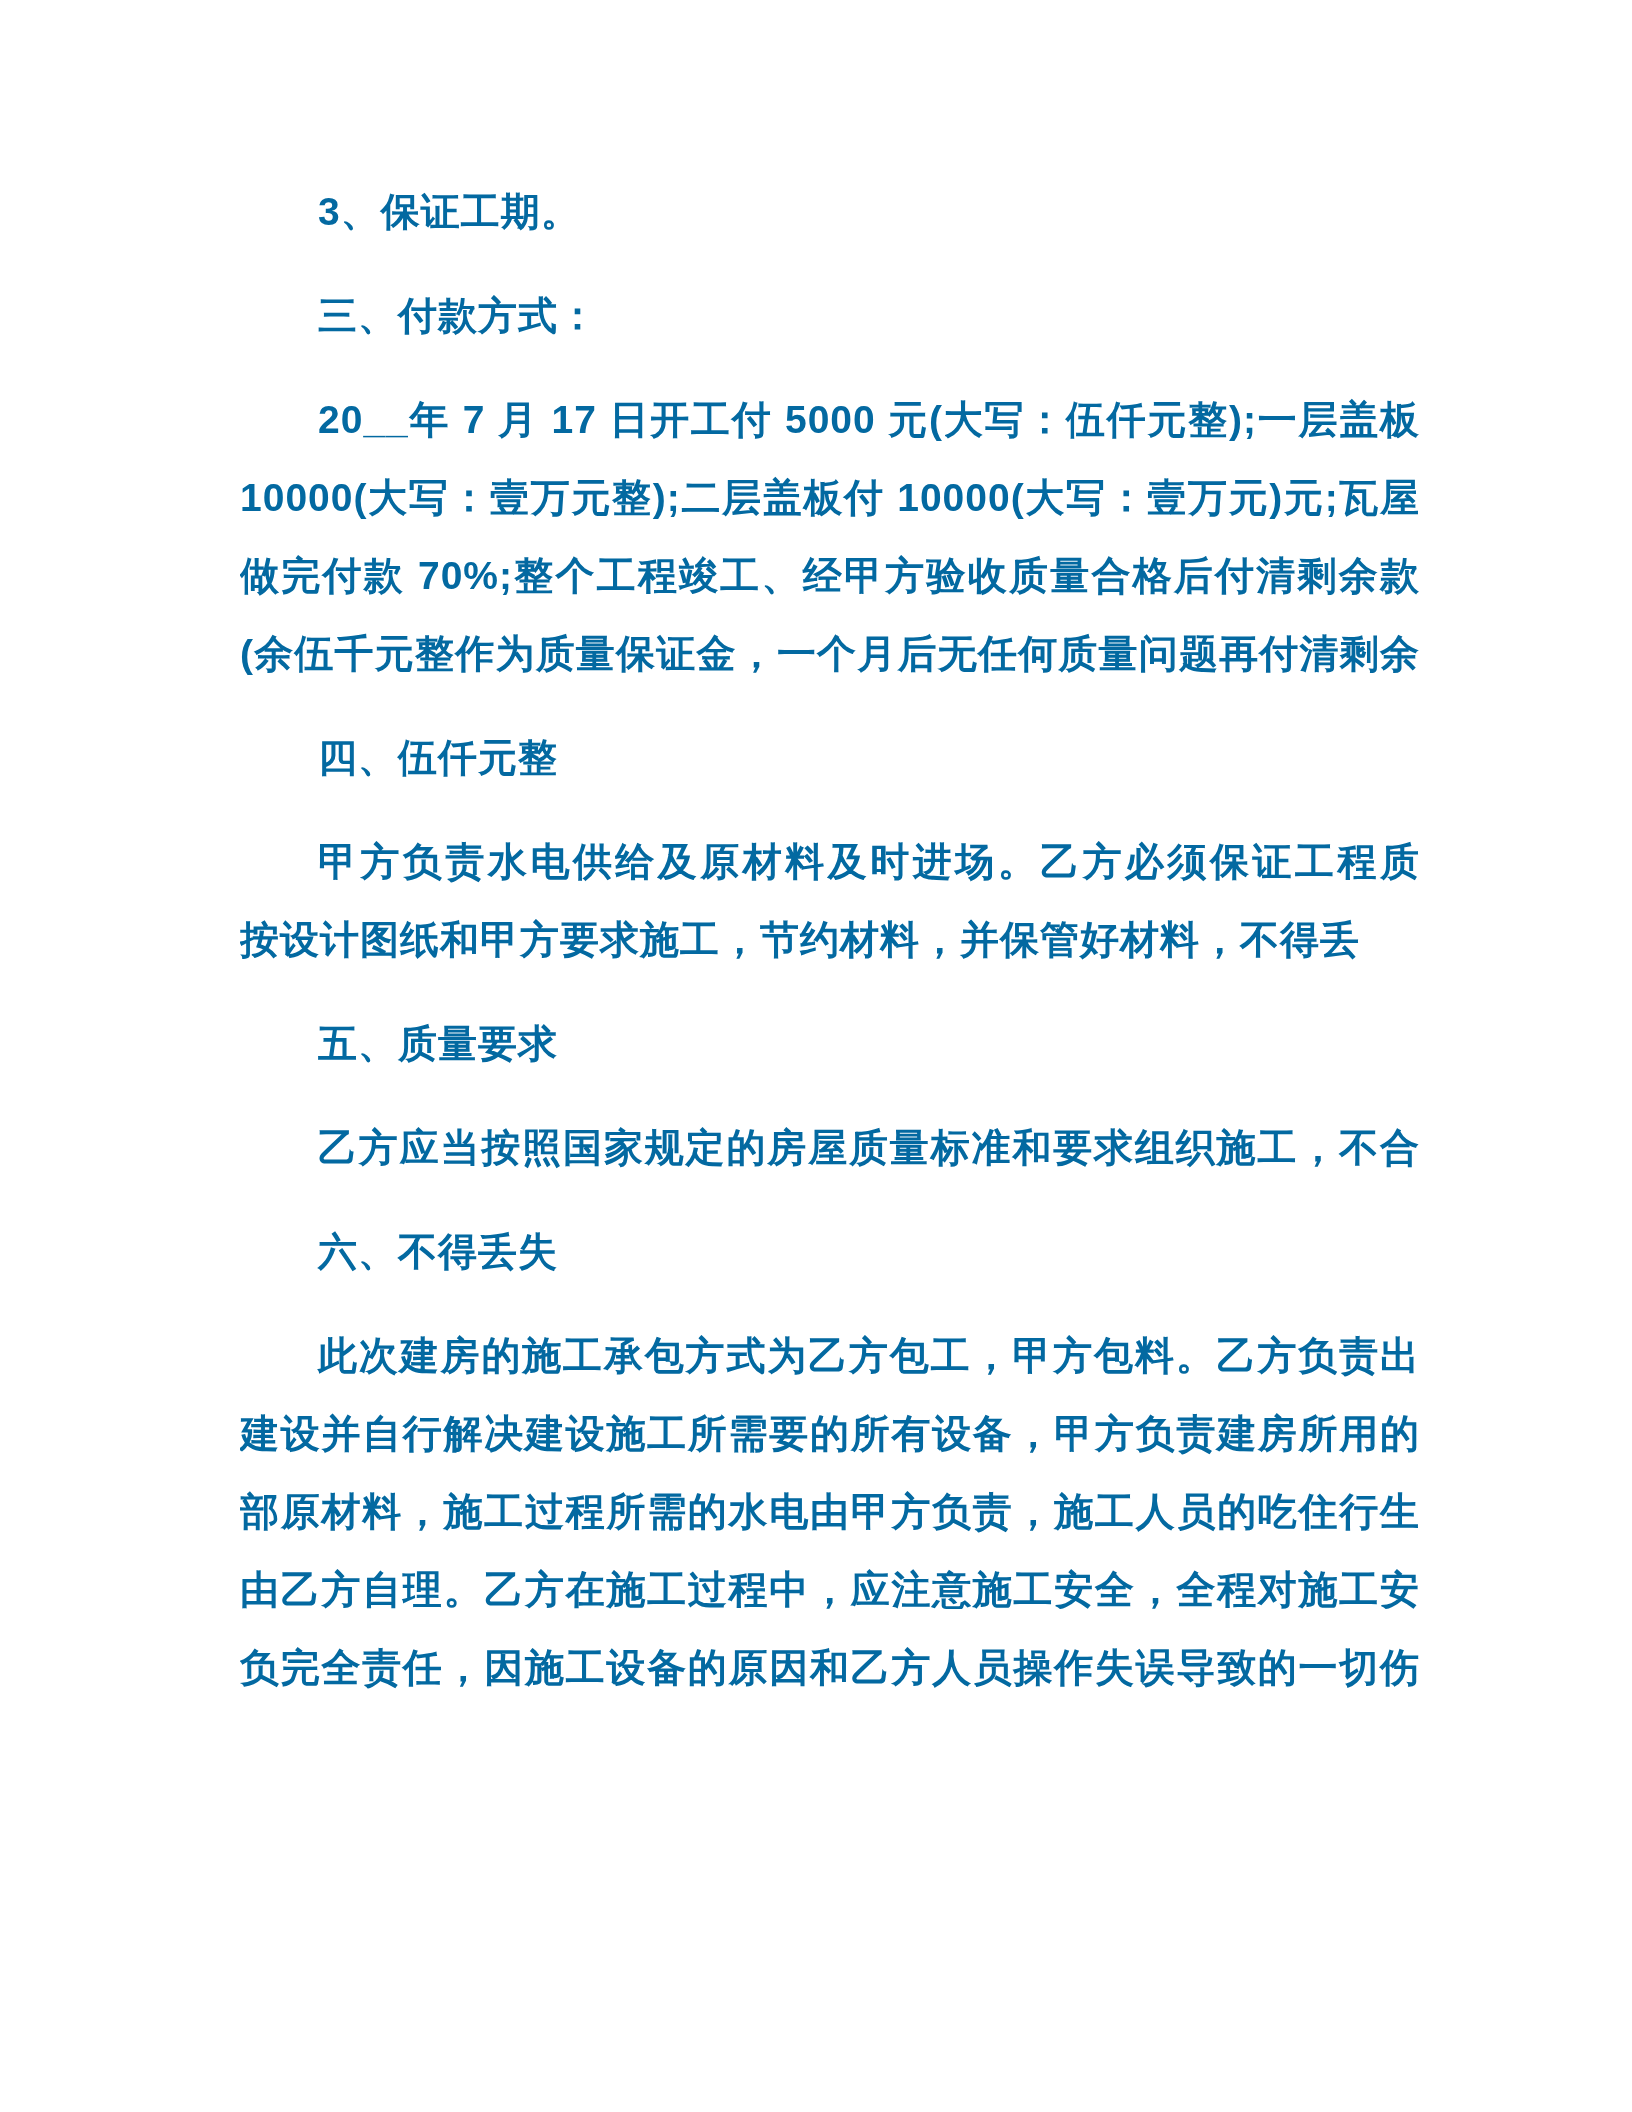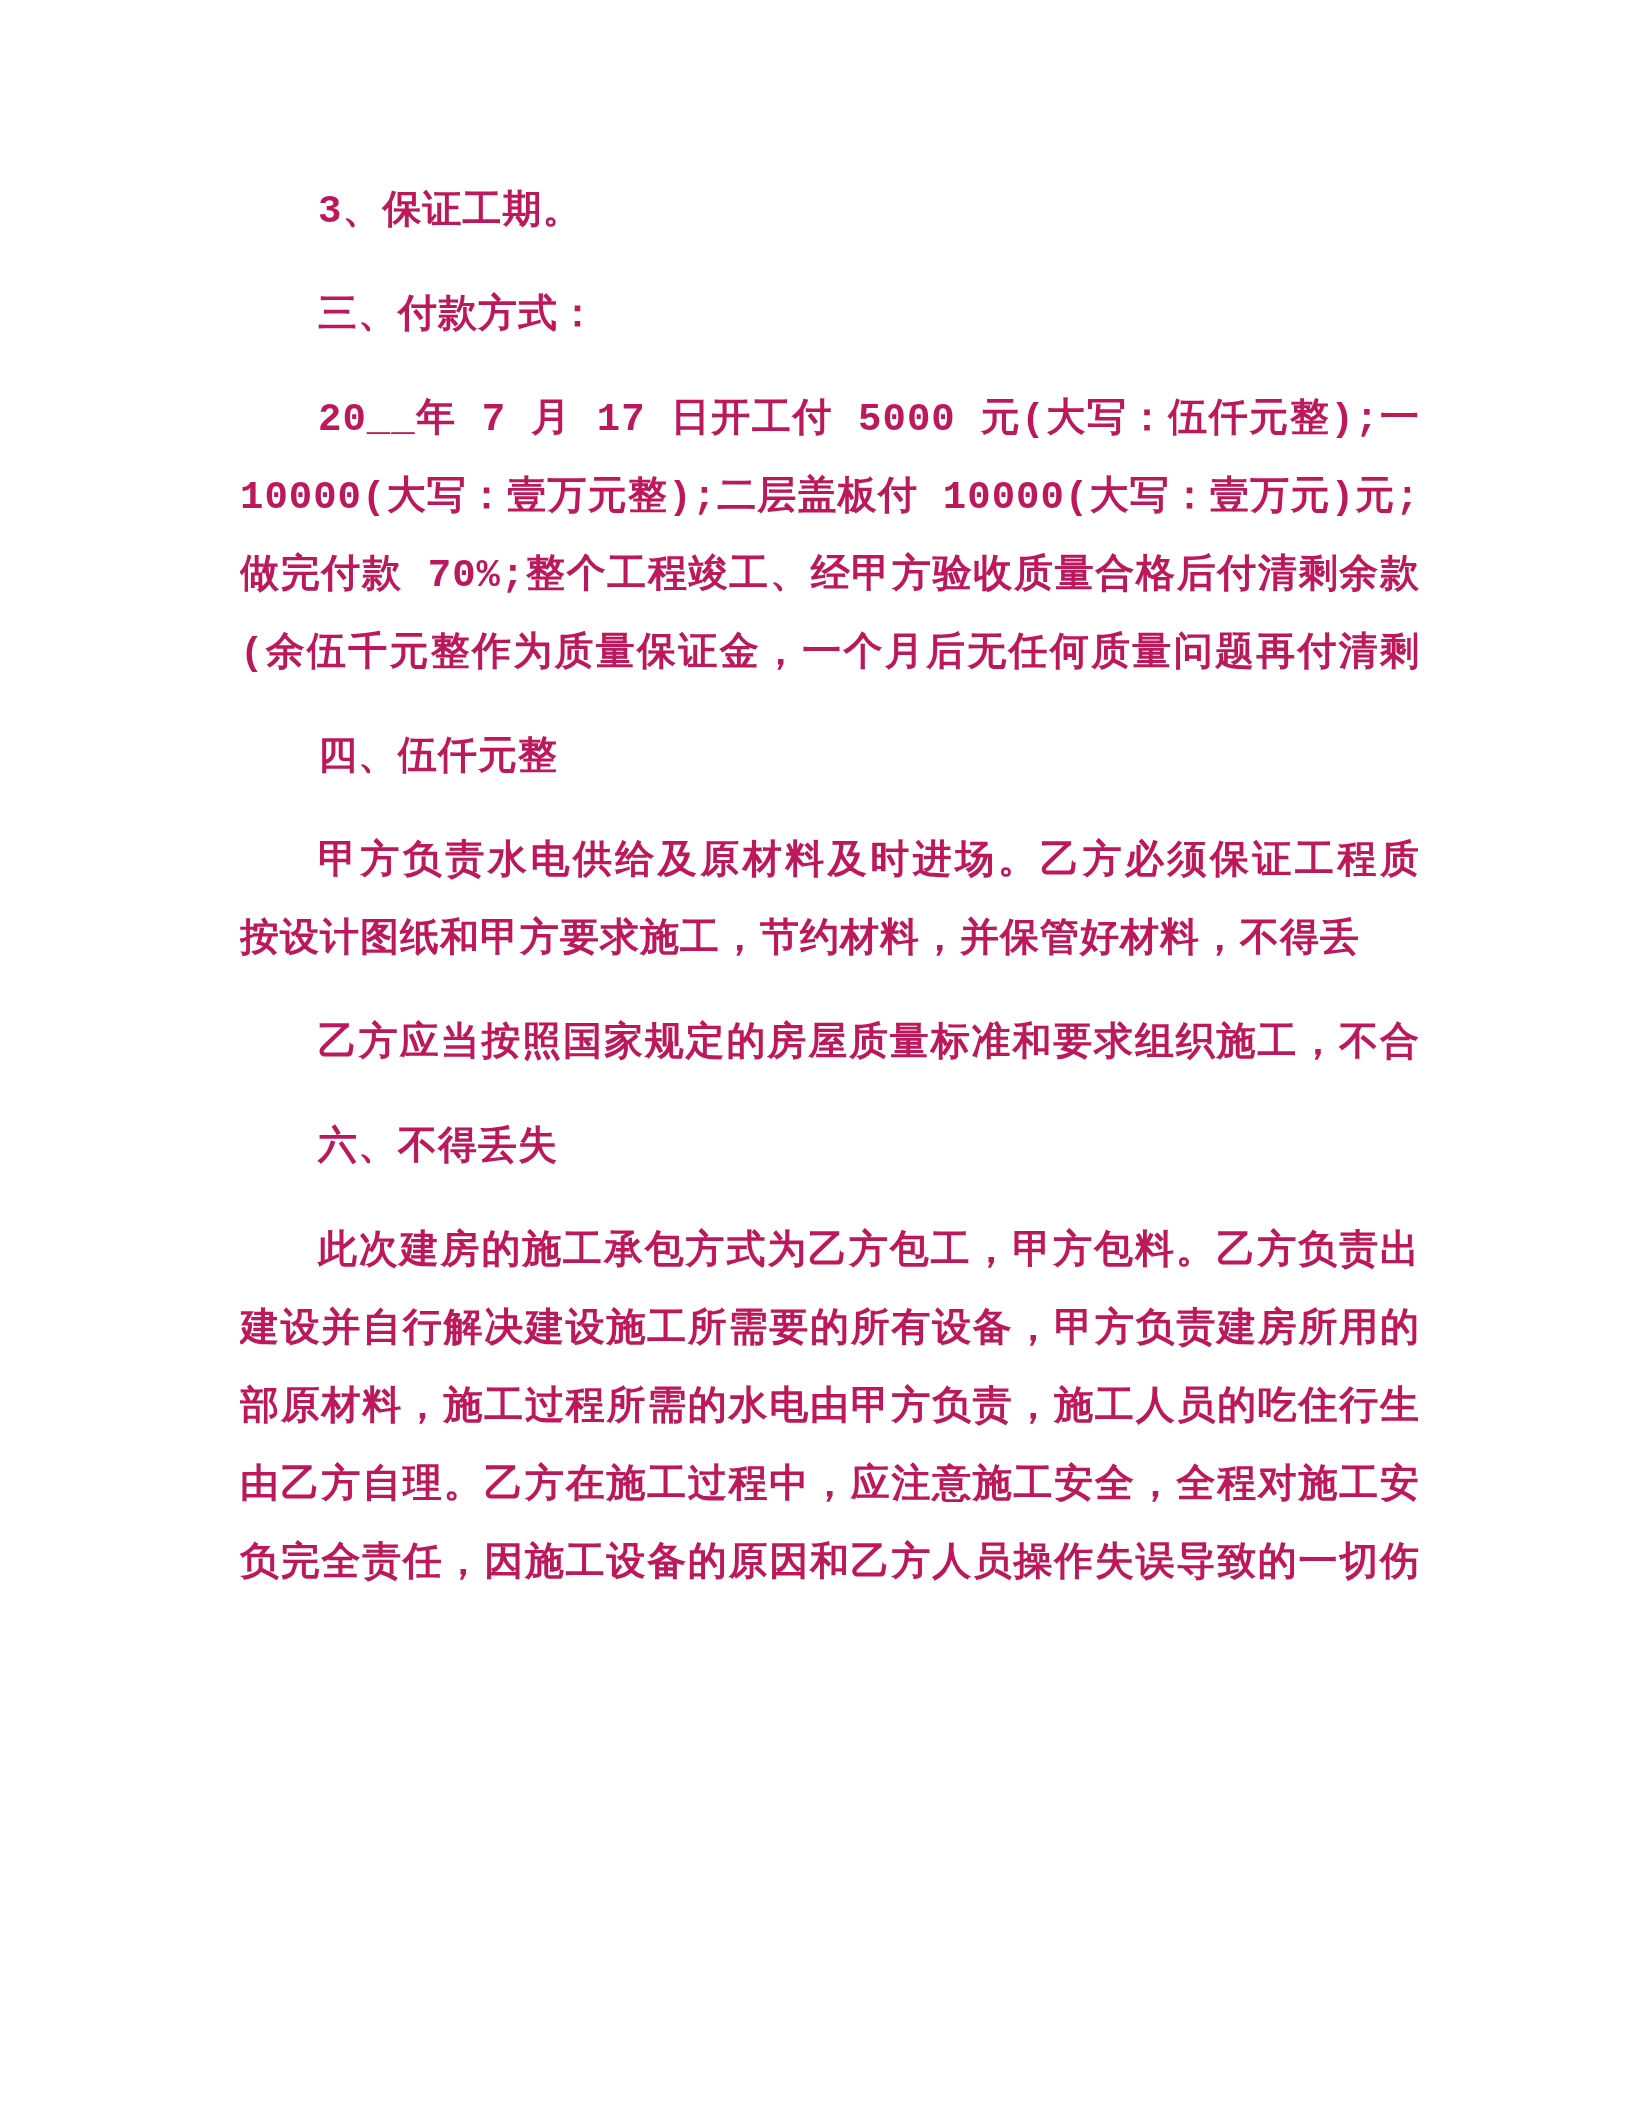--- a/index.html
+++ b/index.html
@@ -13,24 +13,23 @@
     height: 2112px;
     background: #ffffff;
     overflow: hidden;
     font-family: "Liberation Sans", "DejaVu Sans", sans-serif;
   }
   .content {
     position: absolute;
     left: 240px;
     top: 173px;
     width: 1180px;
-    color: #be185d;
+    color: #0369a1;
     font-weight: 700;
     font-size: 39px;
-    font-family: Liberation Mono, monospace;
   }
   .para {
     margin: 0 0 26px 0;
     padding: 0;
   }
   .para:last-child {
     margin-bottom: 0;
   }
   .line {
     height: 78px;
@@ -64,20 +63,23 @@
         <div class="line justify">(余伍千元整作为质量保证金，一个月后无任何质量问题再付清剩余伍</div>
       </div>
       <div class="para">
         <div class="line indent">四、伍仟元整</div>
       </div>
       <div class="para">
         <div class="line indent justify">甲方负责水电供给及原材料及时进场。乙方必须保证工程质量，</div>
         <div class="line">按设计图纸和甲方要求施工，节约材料，并保管好材料，不得丢失。</div>
       </div>
       <div class="para">
+        <div class="line indent">五、质量要求</div>
+      </div>
+      <div class="para">
         <div class="line indent justify">乙方应当按照国家规定的房屋质量标准和要求组织施工，不合格</div>
       </div>
       <div class="para">
         <div class="line indent">六、不得丢失</div>
       </div>
       <div class="para">
         <div class="line indent justify">此次建房的施工承包方式为乙方包工，甲方包料。乙方负责出工</div>
         <div class="line justify">建设并自行解决建设施工所需要的所有设备，甲方负责建房所用的全</div>
         <div class="line justify">部原材料，施工过程所需的水电由甲方负责，施工人员的吃住行生活</div>
         <div class="line justify">由乙方自理。乙方在施工过程中，应注意施工安全，全程对施工安全</div>

